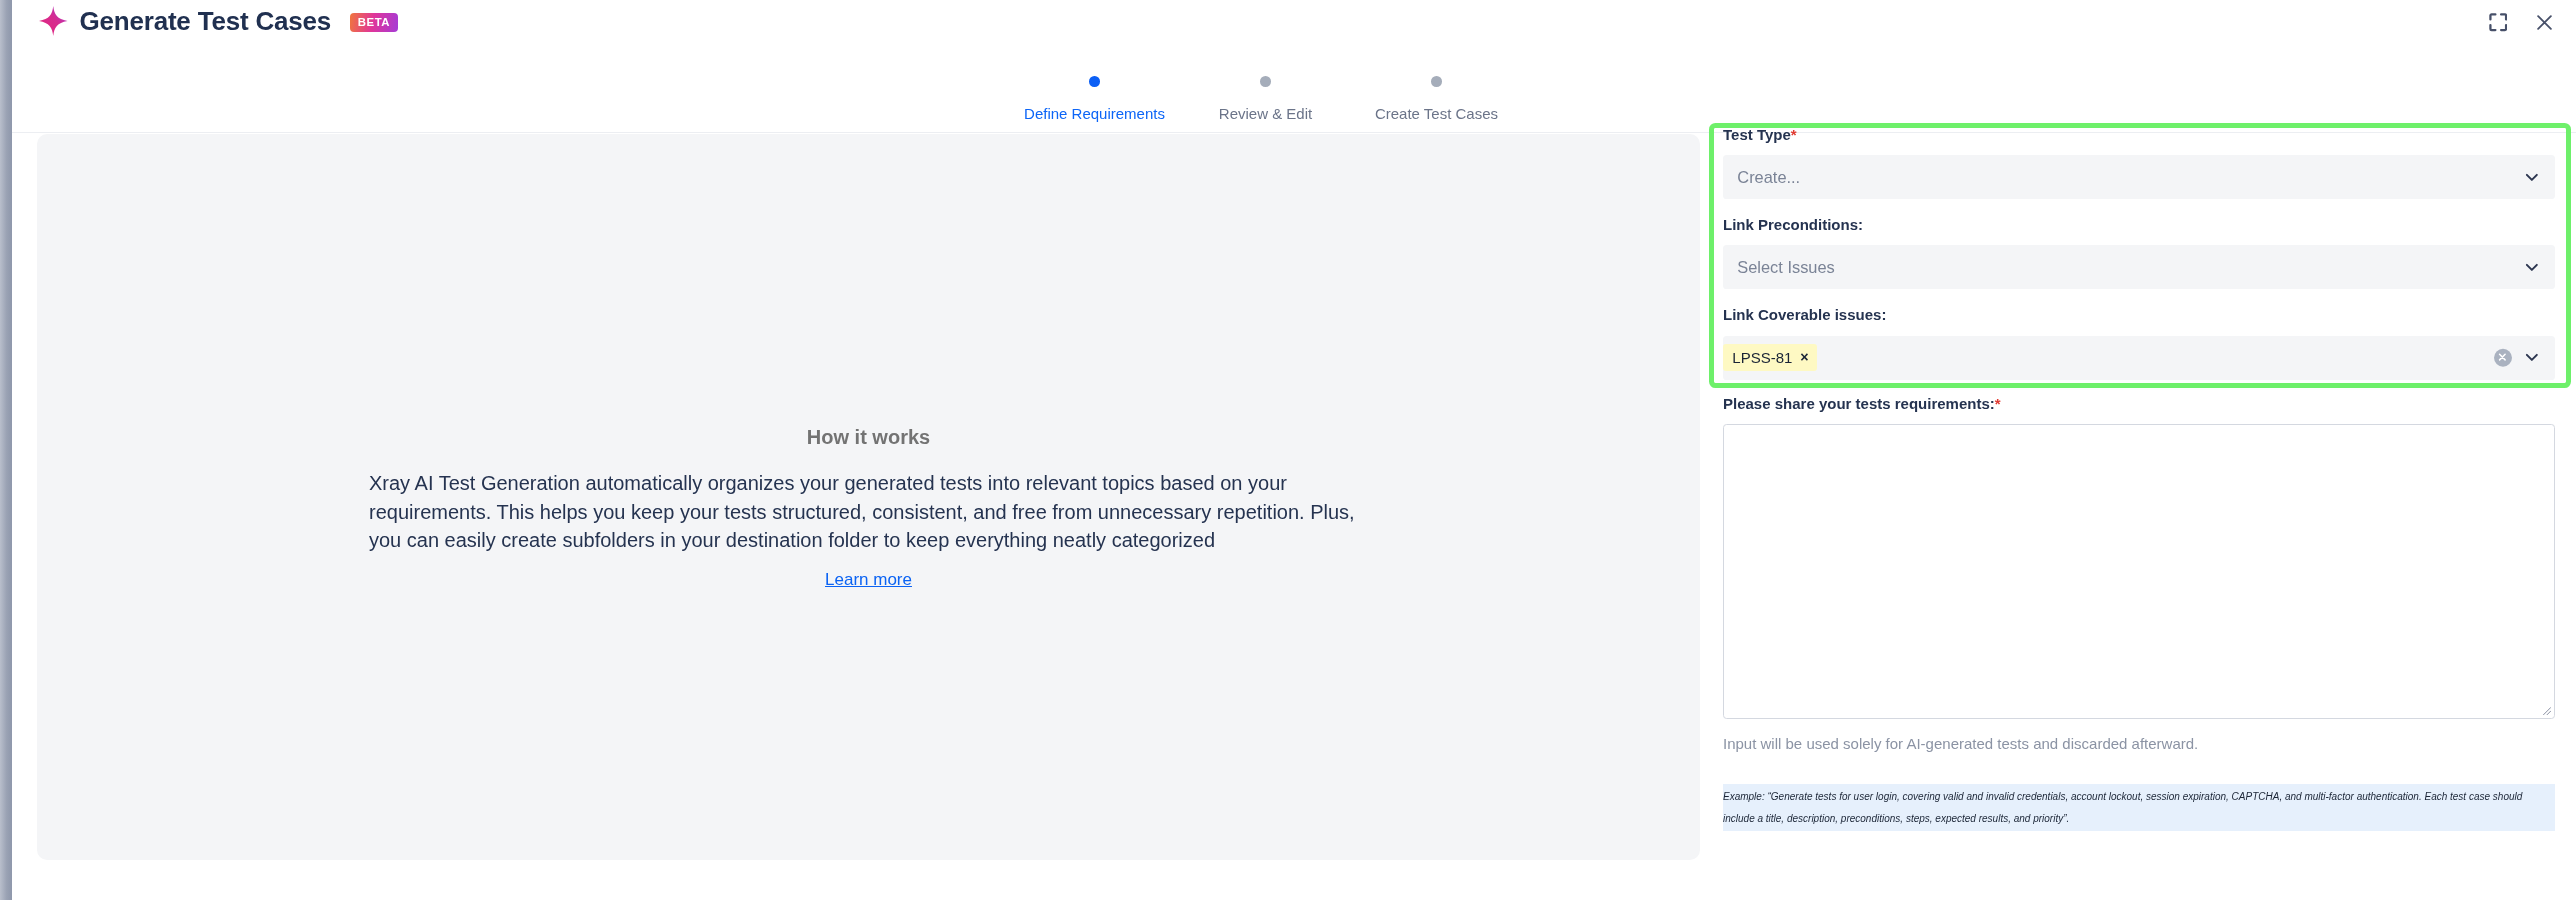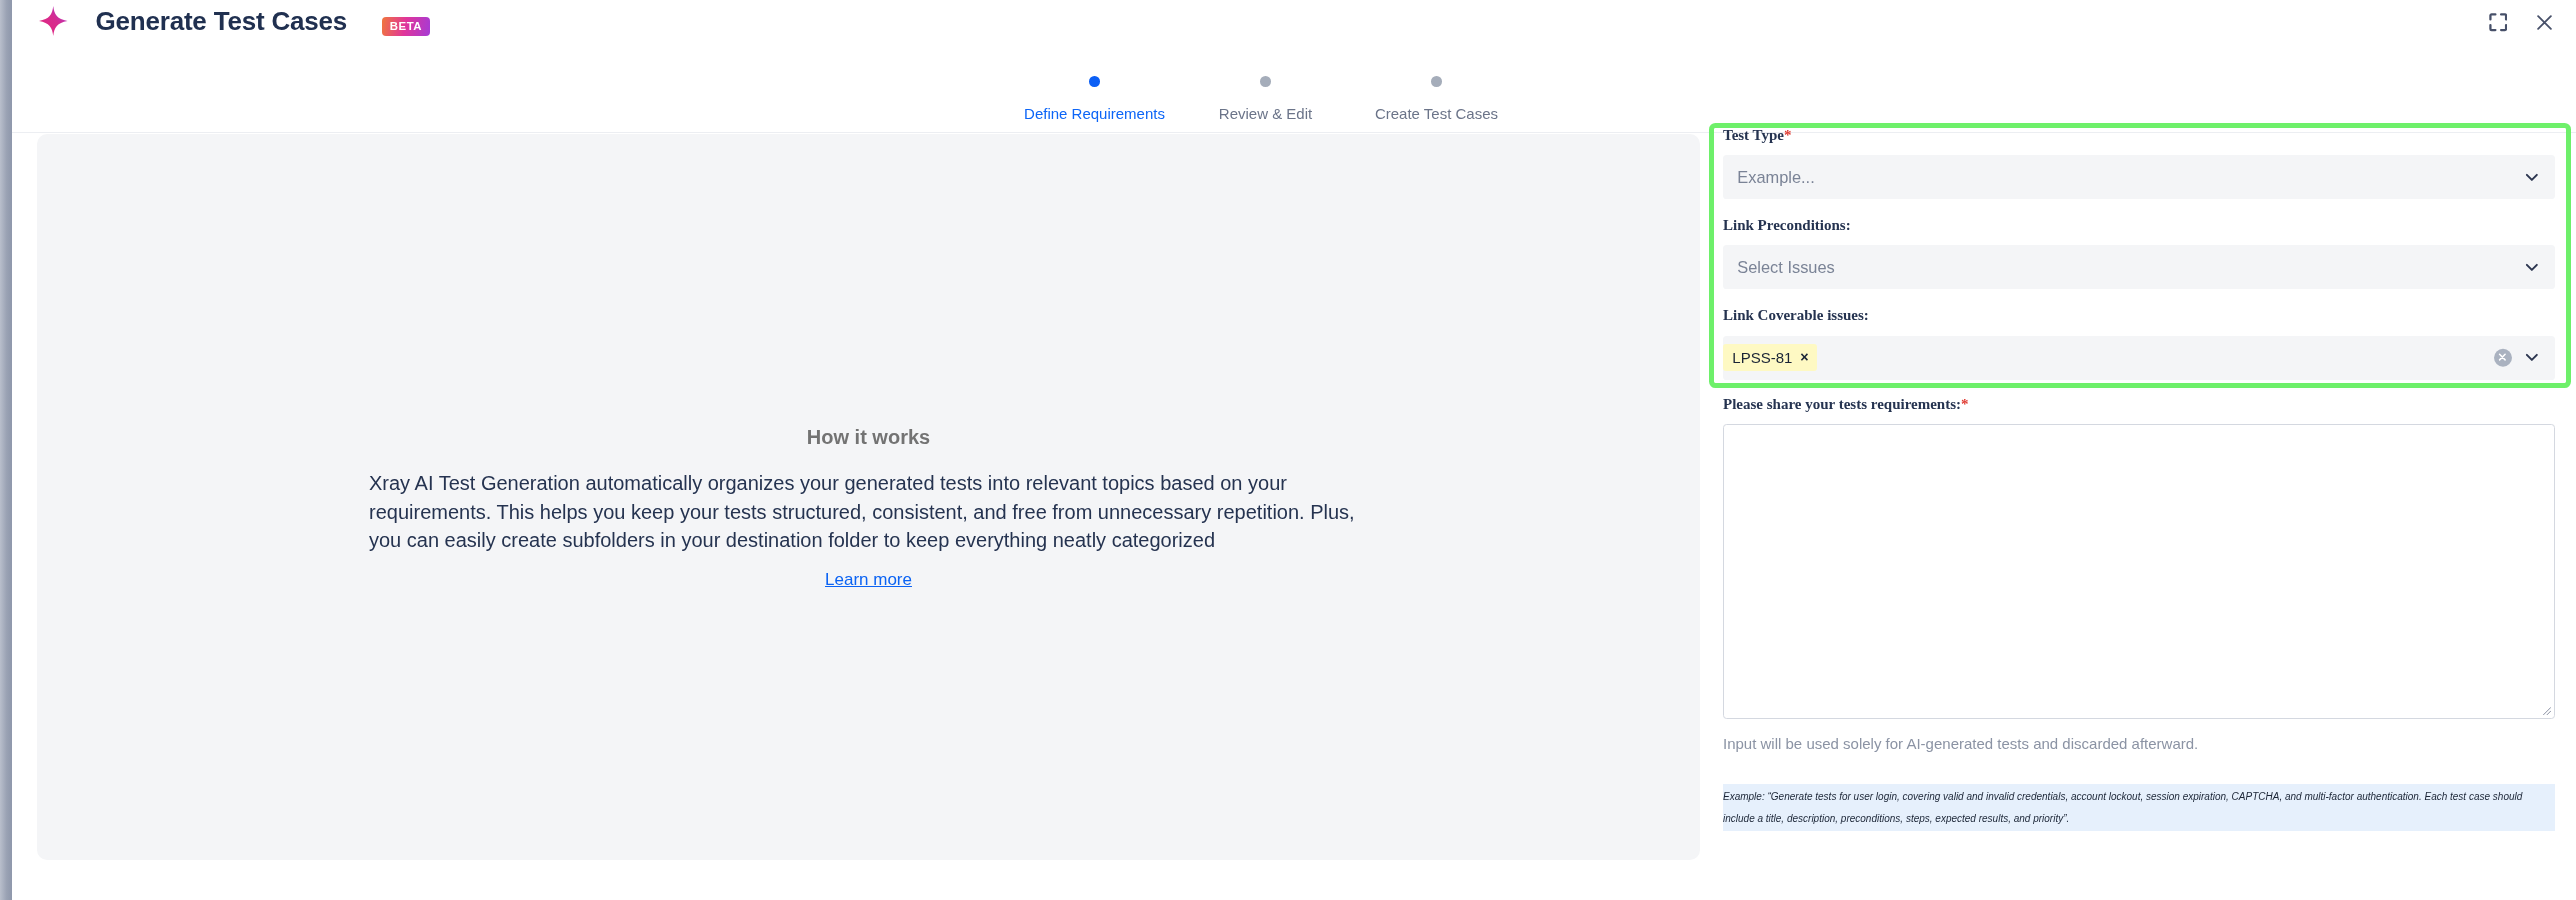--- a/index.html
+++ b/index.html
@@ -35,22 +35,22 @@
     left: 12px; top: 0;
     width: 2564px;
     height: 50px;
     background: #ffffff;
   }
 
   .brand {
     position: absolute;
     left: 27px; top: 6.4px;
     display: flex;
-    align-items: flex-end;
-    gap: 28px;
+    align-items: center;
+    gap: 12px;
   }
 
   .sparkle-icon { width: 28.5px; height: 30px; display: block; }
 
   .brand-title {
     font-size: 26px;
     font-weight: 700;
     color: #203050;
     letter-spacing: -0.2px;
     line-height: 30px;
@@ -171,21 +171,20 @@
     width: 832px;
     height: 742px;
   }
 
   .field-label {
     font-size: 15px;
     font-weight: 700;
     color: #253350;
     margin-bottom: 10.7px;
     line-height: 18.5px;
-    font-family: Liberation Serif, serif;
   }
   .req-star { color: #e03b32; font-weight: 700; }
 
   .select-box {
     position: relative;
     width: 832px;
     height: 44px;
     background: #f4f5f7;
     border-radius: 3.6px;
     display: flex;
@@ -344,21 +343,21 @@
       <a class="learn-more">Learn more</a>
     </div>
   </div>
 
   <div class="form-panel">
 
     <div class="field-label">
       <span>Test Type</span><span class="req-star">*</span>
     </div>
     <div class="select-box">
-      <span class="select-text">Example...</span>
+      <span class="select-text">Create...</span>
       <span class="chevron">
         <svg width="15.7" height="15.7" viewBox="0 0 22 22" fill="none" stroke="#2c3650" stroke-width="2.8" stroke-linecap="round" stroke-linejoin="round">
           <path d="M4 7.5 L11 14.5 L18 7.5"></path>
         </svg>
       </span>
     </div>
 
     <div class="gap-a"></div>
 
     <div class="field-label">Link Preconditions:</div>

